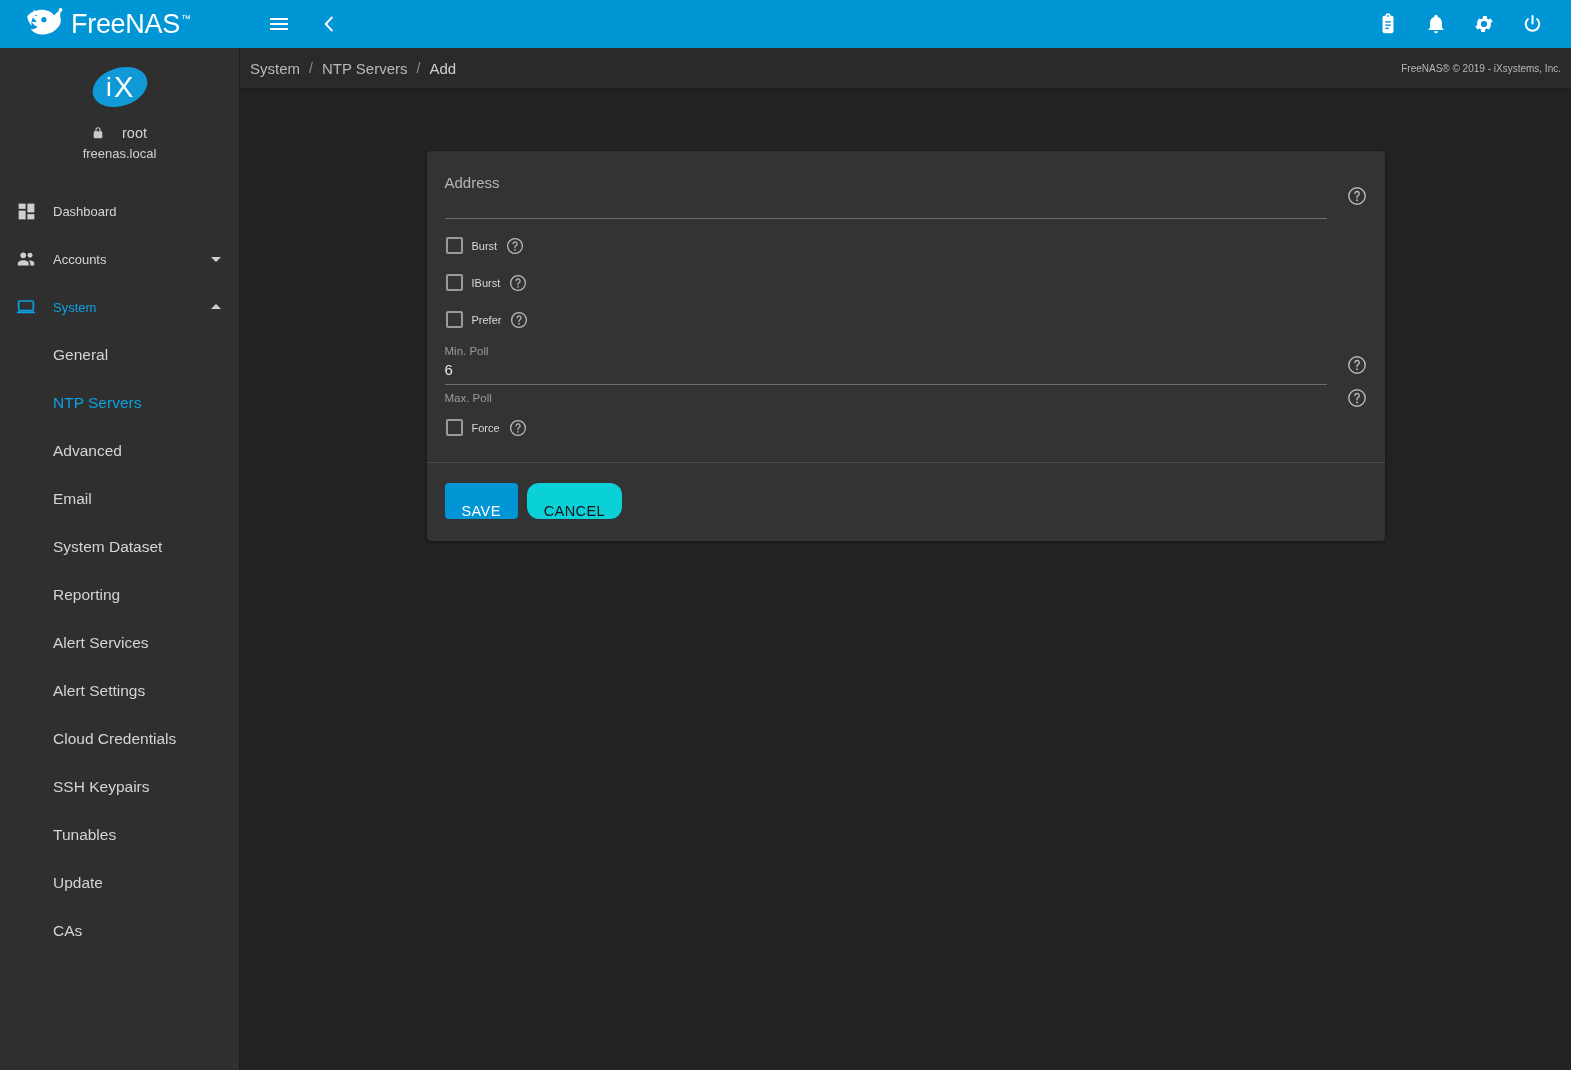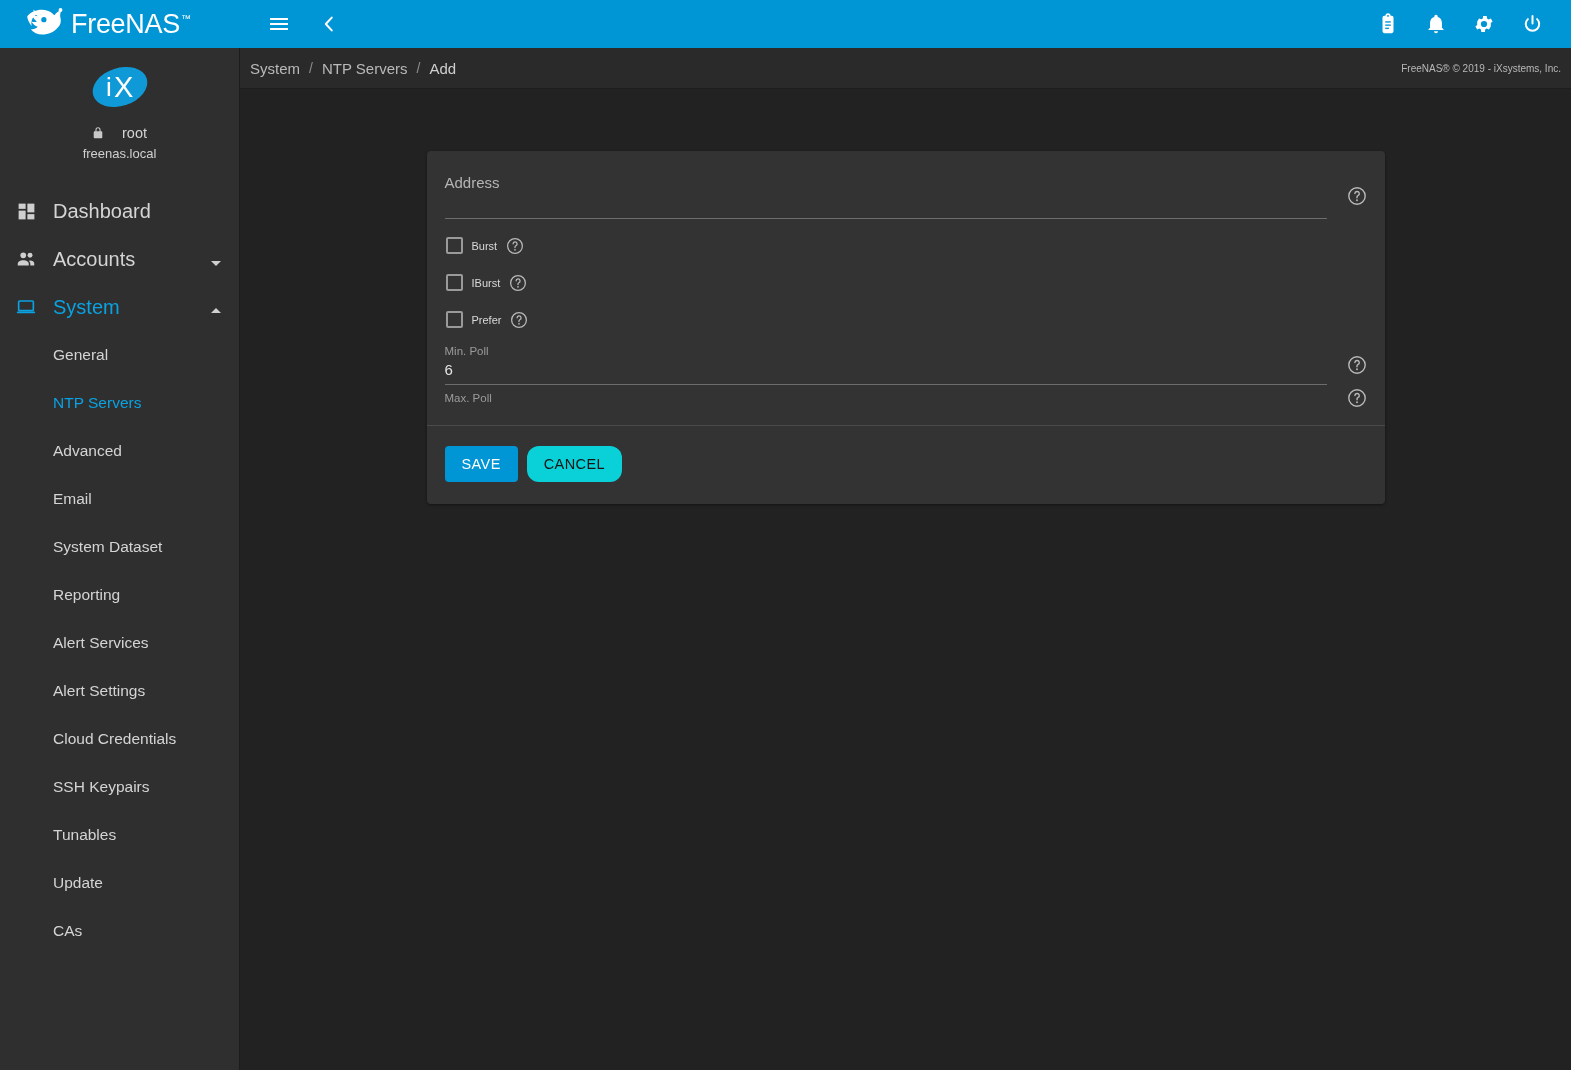--- a/index.html
+++ b/index.html
@@ -83,21 +83,21 @@
     color: #d0d0d0; font-size: 13px;
   }
 
   .nav { padding-top: 8px; }
   .nav-item {
     height: 48px;
     display: flex; align-items: center;
     padding: 0 16px 0 13px;
     cursor: pointer;
     color: #d4d4d4;
-    font-size: 20px;
+    font-size: 13px;
   }
   .nav-ico {
     width: 26px; height: 26px; flex: 0 0 26px;
     display: flex; align-items: center; justify-content: center;
     margin-right: 14px;
     color: #cfcfcf;
   }
   .nav-label { flex: 1 1 auto; white-space: nowrap; }
   .nav-item.active > .nav-label,
   .nav-item.active > .nav-ico { color: #0aa2e2; }
@@ -209,21 +209,21 @@
   .card-actions {
     padding: 20px 18px 22px 18px;
     display: flex; align-items: center; gap: 9px;
   }
   .btn {
     border: none;
     border-radius: 4px;
     font-size: 14.5px;
     font-family: "Liberation Sans", sans-serif;
     letter-spacing: 0.4px;
-    padding: 0 17px;
+    padding: 10px 17px;
     height: 36px;
     cursor: pointer;
     line-height: 36px;
   }
   .btn-save { background: #0095d5; color: #ffffff; }
   .btn-cancel { background: #0ad0d8; color: #151515; border-radius: 12px; }
 
   
   .field.addr { margin-bottom: 8px; }
   .field.poll { margin-top: 6px; margin-bottom: 4px; }
@@ -490,20 +490,31 @@
             </div>
             <span class="help-ico">
               <svg viewBox="0 0 20 20" width="20" height="20" aria-hidden="true">
                 <circle cx="10" cy="10" r="8.2" fill="none" stroke="currentColor" stroke-width="1.4"></circle>
                 <path d="M7.9 7.6a2.2 2.2 0 1 1 3 2.1c-.6.3-.9.8-.9 1.5v.5" fill="none" stroke="currentColor" stroke-width="1.4" stroke-linecap="round"></path>
                 <circle cx="10" cy="14.3" r="0.95" fill="currentColor"></circle>
               </svg>
             </span>
           </div>
 
+          <div class="check-row">
+            <span class="checkbox"></span>
+            <span class="check-label">Force</span>
+            <span class="check-help">
+              <svg viewBox="0 0 20 20" width="18" height="18" aria-hidden="true">
+                <circle cx="10" cy="10" r="8.2" fill="none" stroke="currentColor" stroke-width="1.4"></circle>
+                <path d="M7.9 7.6a2.2 2.2 0 1 1 3 2.1c-.6.3-.9.8-.9 1.5v.5" fill="none" stroke="currentColor" stroke-width="1.4" stroke-linecap="round"></path>
+                <circle cx="10" cy="14.3" r="0.95" fill="currentColor"></circle>
+              </svg>
+            </span>
+          </div>
 
         </div>
 
         <div class="card-divider"></div>
 
         <div class="card-actions">
           <button class="btn btn-save">SAVE</button>
           <button class="btn btn-cancel">CANCEL</button>
         </div>
 

